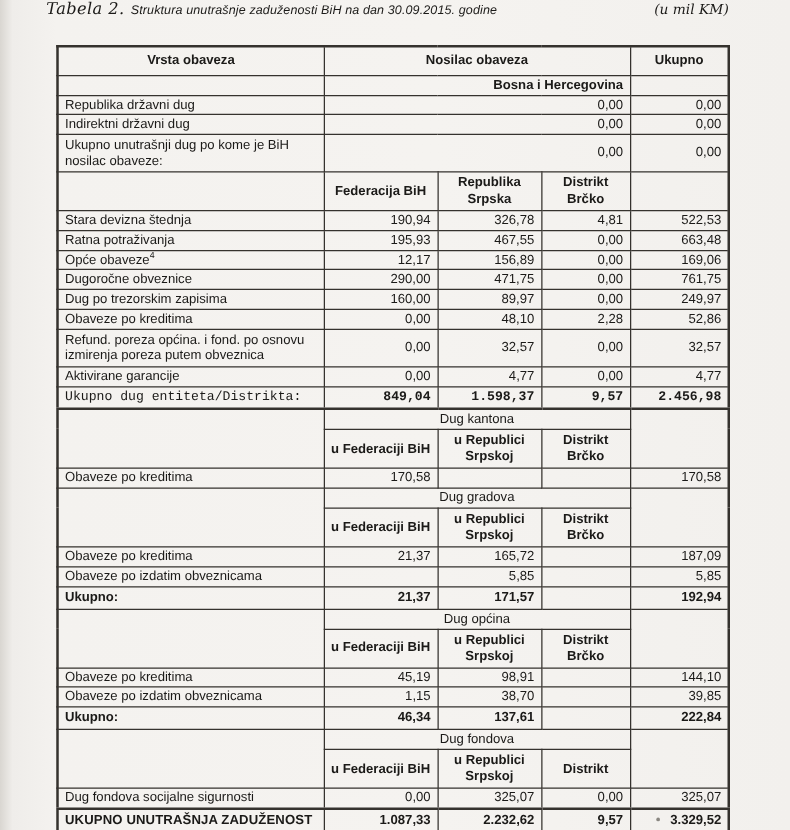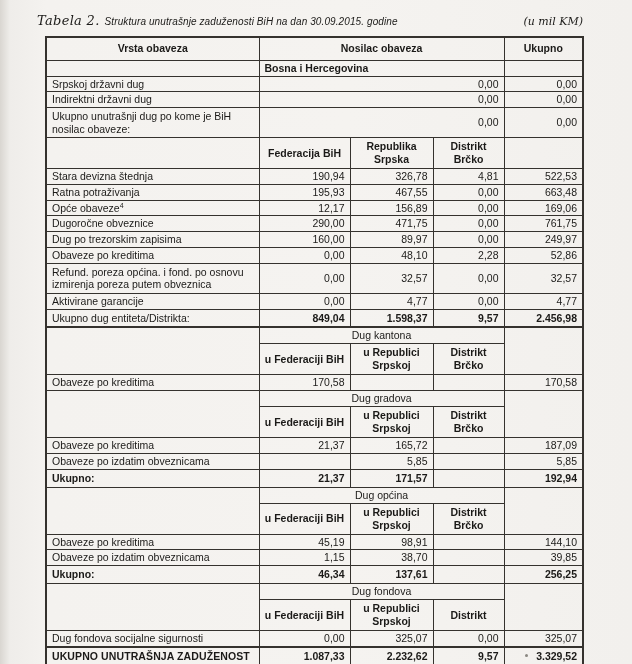--- a/index.html
+++ b/index.html
@@ -11,21 +11,21 @@
     overflow: hidden;
   }
   .scan-page {
     position: relative;
     width: 632px; height: 664px;
     background: linear-gradient(90deg, #d9d6d1 0px, #efedea 10px, #f4f2ef 45px, #f5f3f0 55%, #f2f0ed 100%);
     color: #1b1a18;
   }
   .title-bar {
     position: absolute;
-    top: 13px; left: 37px; width: 546px;
+    top: 0; left: 37px; width: 546px;
     display: flex; align-items: baseline;
   }
   .title-prefix {
     font-family: "DejaVu Serif", serif;
     font-style: italic;
     font-size: 13px;
     letter-spacing: 0.3px;
     margin-right: 5px;
   }
   .title-rest {
@@ -52,36 +52,36 @@
     border: 1px solid #35322e;
     font-size: 10.5px;
     line-height: 1.22;
     padding: 1px 5px;
     vertical-align: middle;
     overflow: hidden;
   }
   .debt th { font-weight: bold; text-align: center; }
   .lbl  { text-align: left; }
   .num  { text-align: right; padding-right: 9px; }
-  .ctr  { text-align: left; font-weight: bold; }
+  .ctr  { text-align: right; font-weight: bold; }
   .sub-cell { text-align: center; font-weight: bold; line-height: 1.3; padding: 1px 3px; }
   .b    { font-weight: bold; }
   .sec-title { text-align: center; font-weight: normal; }
   .grand-lbl { font-weight: bold; font-size: 10px; white-space: nowrap; letter-spacing: 0.1px; }
   .sup { font-size: 7px; vertical-align: super; line-height: 0; }
   
   .r-hdr   { height: 23px; }
   .r-16    { height: 16px; }
   .r-15    { height: 15px; }
   .r-30    { height: 30px; }
   .r-sub   { height: 31px; }
   .r-tot   { height: 18px; }
   .r-grand { height: 19px; }
   
-  .tb td { border-bottom: 2px solid #35322e; }
+  .tb td { border-bottom: 2px solid #35322e; font-family: Liberation Mono, monospace; }
   .tt td { border-top: 2px solid #35322e; }
   .speck {
     position: absolute;
     right: 104px; bottom: 7px;
     width: 3px; height: 3px;
     border-radius: 50%;
     background: #8a8781;
   }
 </style>
 </head>
@@ -111,21 +111,21 @@
         <th>Ukupno</th>
       </tr>
 
       <tr class="r-16">
         <td></td>
         <td colspan="3" class="ctr">Bosna i Hercegovina</td>
         <td></td>
       </tr>
 
       <tr class="r-15">
-        <td class="lbl">Srpskoj državni dug</td>
+        <td class="lbl">Republika državni dug</td>
         <td colspan="3" class="num">0,00</td>
         <td class="num">0,00</td>
       </tr>
       <tr class="r-15">
         <td class="lbl">Indirektni državni dug</td>
         <td colspan="3" class="num">0,00</td>
         <td class="num">0,00</td>
       </tr>
       <tr class="r-30">
         <td class="lbl">Ukupno unutrašnji dug po kome je BiH nosilac obaveze:</td>
@@ -278,21 +278,21 @@
         <td class="num">1,15</td>
         <td class="num">38,70</td>
         <td class="num"></td>
         <td class="num">39,85</td>
       </tr>
       <tr class="r-tot">
         <td class="lbl b">Ukupno:</td>
         <td class="num b">46,34</td>
         <td class="num b">137,61</td>
         <td class="num b"></td>
-        <td class="num b">256,25</td>
+        <td class="num b">222,84</td>
       </tr>
 
       <tr class="r-16">
         <td rowspan="2"></td>
         <td colspan="3" class="sec-title">Dug fondova</td>
         <td rowspan="2"></td>
       </tr>
       <tr class="r-sub">
         <td class="sub-cell">u Federaciji BiH</td>
         <td class="sub-cell">u Republici Srpskoj</td>

